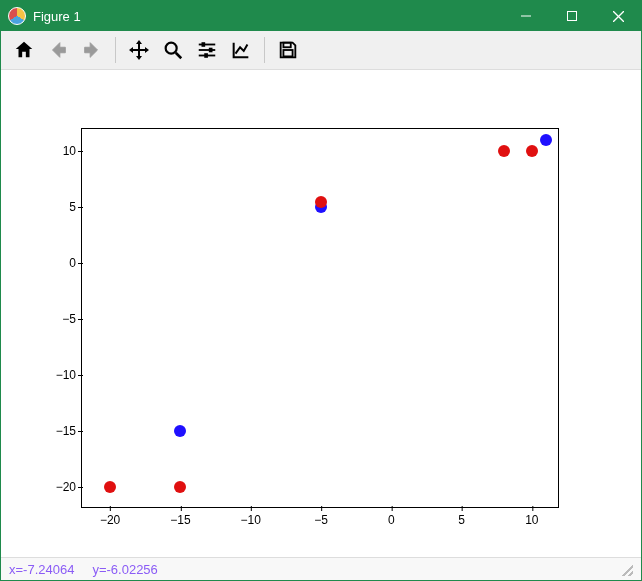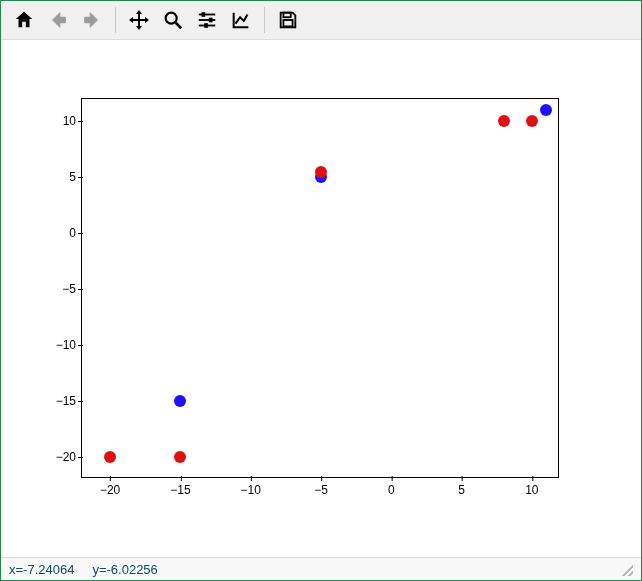--- a/index.html
+++ b/index.html
@@ -14,30 +14,51 @@
   .tbtn{width:34px;height:34px;display:flex;align-items:center;justify-content:center;}
   .tbtn svg{display:block;}
   .tsep{width:1px;height:26px;background:#c8c8c8;margin:0 6px;}
   .canvas{flex:1;position:relative;background:#fff;}
   .axes{position:absolute;border:1px solid #000;box-sizing:border-box;}
   .tick-y{position:absolute;right:100%;transform:translateY(-50%);padding-right:6px;font-size:12px;color:#000;white-space:nowrap;}
   .tick-y::after{content:"";position:absolute;right:-1px;top:50%;width:5px;height:1px;background:#000;}
   .tick-x{position:absolute;top:100%;transform:translateX(-50%);padding-top:6px;font-size:12px;color:#000;white-space:nowrap;}
   .tick-x::before{content:"";position:absolute;left:50%;top:-1px;width:1px;height:5px;background:#000;}
   .dot{position:absolute;width:12px;height:12px;border-radius:50%;transform:translate(-50%,-50%);}
-  .statusbar{height:22px;border-top:1px solid #ddd;background:#f8f8f8;display:flex;align-items:center;padding:0 8px;gap:18px;font-size:13px;color:#0c4a6e;}
+  .statusbar{height:22px;border-top:1px solid #ddd;background:#f8f8f8;display:flex;align-items:center;padding:0 8px;gap:18px;font-size:13px;color:#8b5cf6;}
   .grip{margin-left:auto;width:14px;height:14px;background:
     linear-gradient(135deg,transparent 60%,#bbb 60% 70%,transparent 70% 80%,#bbb 80% 90%,transparent 90%);}
   .gray svg *{stroke:#9a9a9a!important;fill:#9a9a9a!important;}
 </style>
 </head>
 <body>
 
 <div class="window">
 
+  <div class="titlebar">
+    <div class="appicon"></div>
+    <div class="title">Figure 1</div>
+    <div class="spacer"></div>
+    <div class="winbtn">
+      <svg width="10" height="10">
+          <line x1="0" y1="5" x2="10" y2="5" stroke="#fff" stroke-width="1"></line>
+        </svg>
+    </div>
+    <div class="winbtn">
+      <svg width="10" height="10">
+          <rect x="0.5" y="0.5" width="9" height="9" fill="none" stroke="#fff" stroke-width="1"></rect>
+        </svg>
+    </div>
+    <div class="winbtn">
+      <svg width="11" height="11">
+          <line x1="0" y1="0" x2="11" y2="11" stroke="#fff" stroke-width="1.3"></line>
+          <line x1="11" y1="0" x2="0" y2="11" stroke="#fff" stroke-width="1.3"></line>
+        </svg>
+    </div>
+  </div>
 
   <div class="toolbar">
     <div class="tbtn">
       <span>
         <svg width="22" height="22" viewBox="0 0 24 24">
             <path d="M3 11 L12 3 L21 11 L18 11 L18 20 L14 20 L14 14 L10 14 L10 20 L6 20 L6 11 Z" fill="#000"></path>
           </svg>
       </span>
     </div>
     <div class="tbtn gray">

